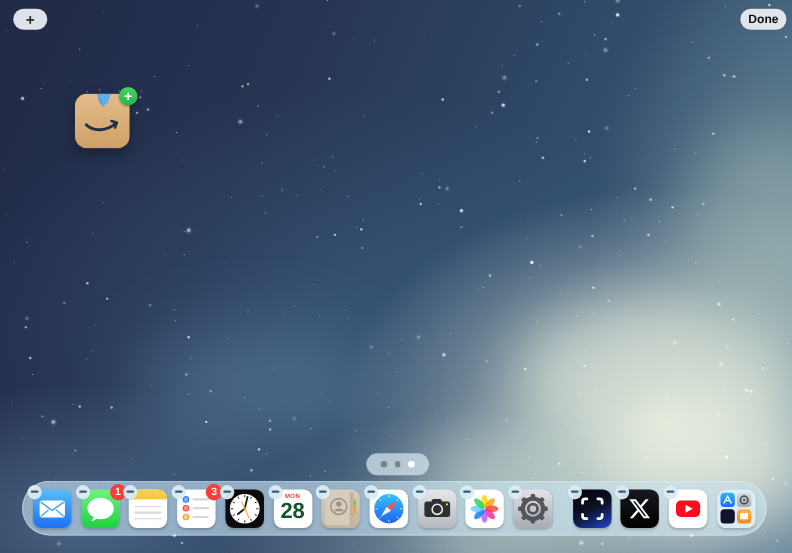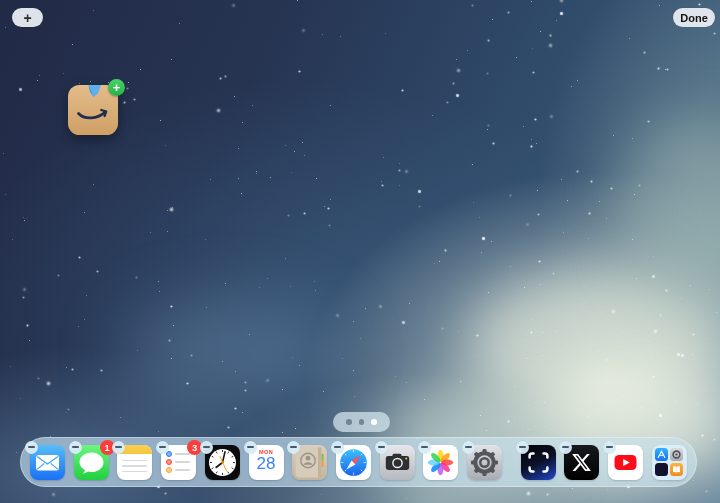--- a/index.html
+++ b/index.html
@@ -70,21 +70,21 @@
   .i-notes{background:#fff;}
   .notes-band{position:absolute;top:0;left:0;right:0;height:9px;background:linear-gradient(180deg,#f8d052,#f4c63b);}
   .nline{position:absolute;left:5px;right:5px;height:1.5px;background:#d9d9de;border-radius:1px;}
   .i-rem{background:#fff;}
   .rrow{position:absolute;left:5px;display:flex;align-items:center;gap:3px;}
   .rdot{width:6px;height:6px;border-radius:50%;border:1.4px solid;box-sizing:border-box;}
   .rline{width:15px;height:1.4px;background:#d6d6db;border-radius:1px;}
   .i-clock{background:#0b0b0d;}
   .i-cal{background:#fff;display:flex;flex-direction:column;align-items:center;}
   .cal-wd{color:#fc3d39;font-size:5.5px;font-weight:700;letter-spacing:.4px;margin-top:4.5px;}
-  .cal-day{color:#3b82f6;font-size:17px;font-weight:400;line-height:1.05;}
+  .cal-day{color:#14532d;font-size:20px;font-weight:700;line-height:1.05;}
   .i-contacts{background:linear-gradient(180deg,#d9cfbf,#c3b49d);}
   .i-safari{background:#fff;}
   .i-camera{background:linear-gradient(180deg,#e6e7ea,#b5b8bf);}
   .i-photos{background:#fff;}
   .i-settings{background:linear-gradient(180deg,#e2e3e7,#a8abb2);}
   .i-scan{background:linear-gradient(155deg,#05060d 15%,#0b1128 50%,#2246c8 100%);}
   .i-x{background:linear-gradient(180deg,#17191d,#000);}
   .i-yt{background:#fff;}
   .i-lib{background:rgba(226,243,251,.8);}
   .libgrid{position:absolute;inset:3.5px;display:grid;grid-template-columns:1fr 1fr;gap:2px;}

